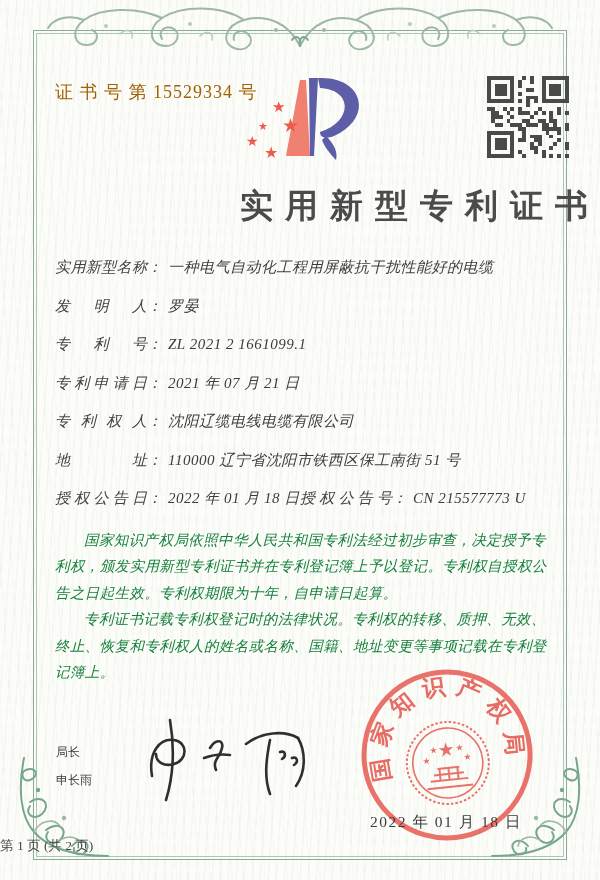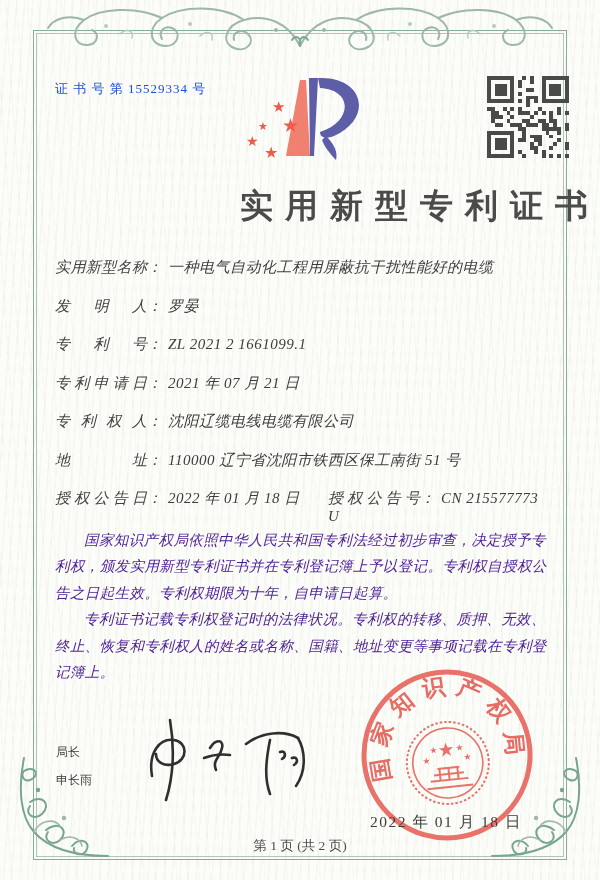--- a/index.html
+++ b/index.html
@@ -20,44 +20,44 @@
     position:absolute;left:33px;top:30px;width:532px;height:828px;
     border:1.5px solid #8aab9a;
   }
   .frame::after{
     content:"";position:absolute;inset:2px;border:1px solid #aec6b8;
   }
   .top-flourish{position:absolute;left:40px;top:2px;width:520px;height:58px;}
   .corner-flourish{position:absolute;width:100px;height:106px;bottom:18px;}
   .corner-left{left:10px;}
   .corner-right{right:10px;transform:scaleX(-1);}
-  .cert-number{position:absolute;left:55px;top:80px;font-size:13px;letter-spacing:1px;color:#1d4ed8;}
+  .cert-number{position:absolute;left:55px;top:80px;font-size:18px;letter-spacing:1px;color:#a16207;}
   .logo{position:absolute;left:238px;top:74px;width:132px;height:112px;}
   .qr{position:absolute;left:487px;top:76px;width:82px;height:82px;}
   .doc-title{
     position:absolute;left:0;top:184px;width:100%;text-align:right;
     font-size:33px;font-weight:bold;color:#4b4b4b;letter-spacing:12px;text-indent:12px;
   }
   .fields{position:absolute;left:55px;top:258px;width:494px;font-size:15px;font-style:italic;}
   .frow{height:38.5px;position:relative;}
   .flabel{display:inline-block;width:92px;text-align:justify;text-align-last:justify;color:#424242;vertical-align:top;}
   .fcolon{color:#424242;}
   .fvalue{color:#3c3c3c;margin-left:6px;letter-spacing:.5px;}
-  .grant-second{position:absolute;left:245px;top:0;margin-left:28px;}
+  .grant-second{position:absolute;left:245px;top:0;}
   .paragraphs{
     position:absolute;left:55px;top:527px;width:496px;
-    font-size:14.5px;line-height:1.82;color:#4c1d95;font-style:italic;
+    font-size:14.5px;line-height:1.82;color:#15803d;font-style:italic;
   }
   .paragraphs p{margin:0;text-indent:2em;letter-spacing:.4px;}
   .director{position:absolute;left:56px;top:744px;font-size:12px;color:#3b3b3b;}
   .director div{margin-bottom:11px;}
   .signature{position:absolute;left:132px;top:714px;width:200px;height:95px;}
   .seal{position:absolute;left:358px;top:666px;width:178px;height:178px;transform:rotate(-6deg);opacity:.92;}
   .seal-date{position:absolute;left:370px;top:812px;font-size:15.5px;color:#3d3d3d;letter-spacing:1.5px;z-index:5;}
-  .footer{position:absolute;left:0;top:837px;width:100%;text-align:center;font-size:13.5px;color:#4a4a4a;}
+  .footer{position:absolute;left:0;top:837px;width:100%;text-align:left;font-size:13.5px;color:#4a4a4a;}
 </style>
 </head>
 <body>
 
 <div class="paper-pattern"></div>
 
 <div class="frame"></div>
 
 <svg class="top-flourish" viewBox="0 0 520 58">
   <g id="halfFlour" fill="none" stroke="#9db7a8" stroke-width="2" stroke-linecap="round">

